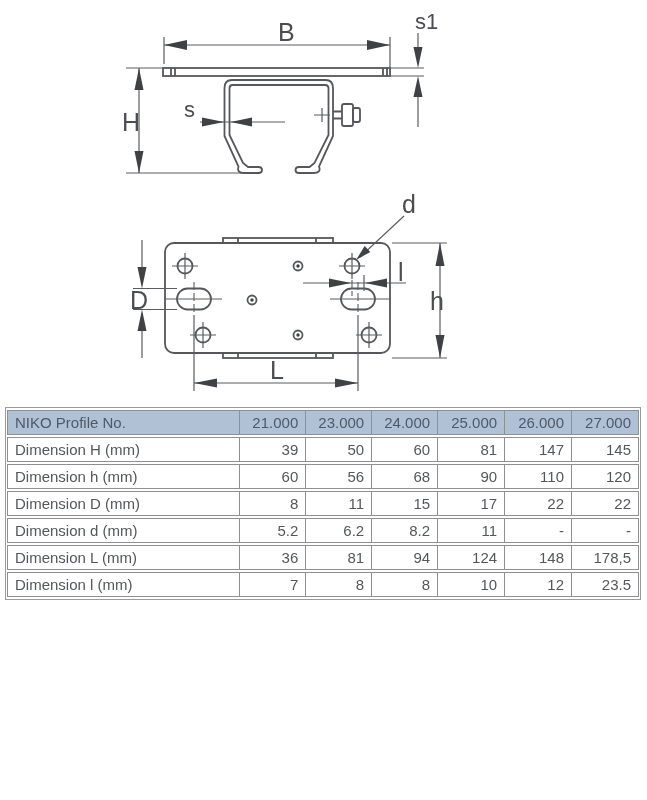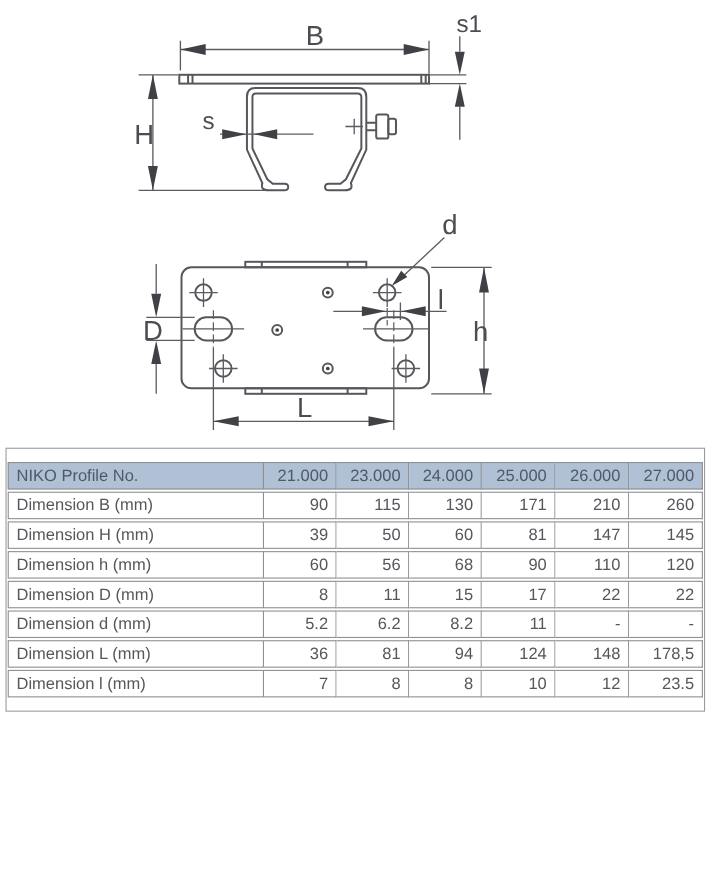--- a/index.html
+++ b/index.html
@@ -9,21 +9,21 @@
   
   #drawing{position:absolute;left:0;top:0;}
   .outline{fill:none;stroke:#55575b;stroke-width:1.8;}
   .metal{fill:#ffffff;stroke:#55575b;stroke-width:1.8;}
   .thin{fill:none;stroke:#5a5c60;stroke-width:1.2;}
   .dash{fill:none;stroke:#5a5c60;stroke-width:1.1;stroke-dasharray:8 3;}
   .arr{fill:#3f4145;stroke:none;}
   .dimtext{fill:#4b4d52;font-family:"Liberation Sans",sans-serif;}
 
   
-  #spec-wrap{position:absolute;left:5px;top:407px;width:632px;border:1px solid #9a9b9d;background:#fff;padding:10px 1px;}
+  #spec-wrap{position:absolute;left:5px;top:407px;width:632px;border:1px solid #9a9b9d;background:#fff;padding:0 1px;}
   table#spec{border-collapse:separate;border-spacing:0 2px;width:100%;table-layout:fixed;
              font-size:15px;color:#54575b;}
   #spec td{height:23px;border:1px solid #8f9092;border-left:none;padding:0 7px 0 0;
            text-align:right;overflow:hidden;white-space:nowrap;background:#fff;}
   #spec td.lbl{border-left:1px solid #8f9092;text-align:left;padding:0 0 0 7px;}
   #spec tr.hdr td{background:#b0c0d5;color:#4e5a69;}
 </style>
 </head>
 <body>
 
@@ -152,29 +152,20 @@
           <tr class="hdr">
     <td class="lbl">NIKO Profile No.</td>
     <td>21.000</td>
     <td>23.000</td>
     <td>24.000</td>
     <td>25.000</td>
     <td>26.000</td>
     <td>27.000</td>
   </tr>
   <tr>
-    <td class="lbl">Dimension B (mm)</td>
-    <td>90</td>
-    <td>115</td>
-    <td>130</td>
-    <td>171</td>
-    <td>210</td>
-    <td>260</td>
-  </tr>
-  <tr>
     <td class="lbl">Dimension H (mm)</td>
     <td>39</td>
     <td>50</td>
     <td>60</td>
     <td>81</td>
     <td>147</td>
     <td>145</td>
   </tr>
   <tr>
     <td class="lbl">Dimension h (mm)</td>

